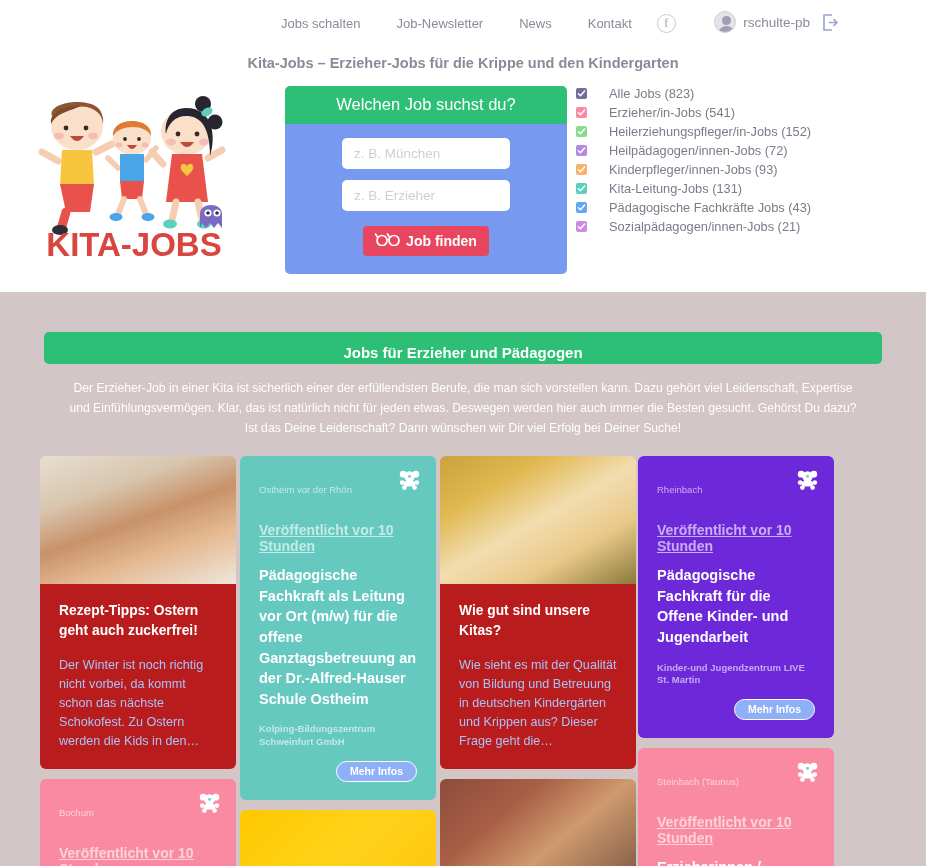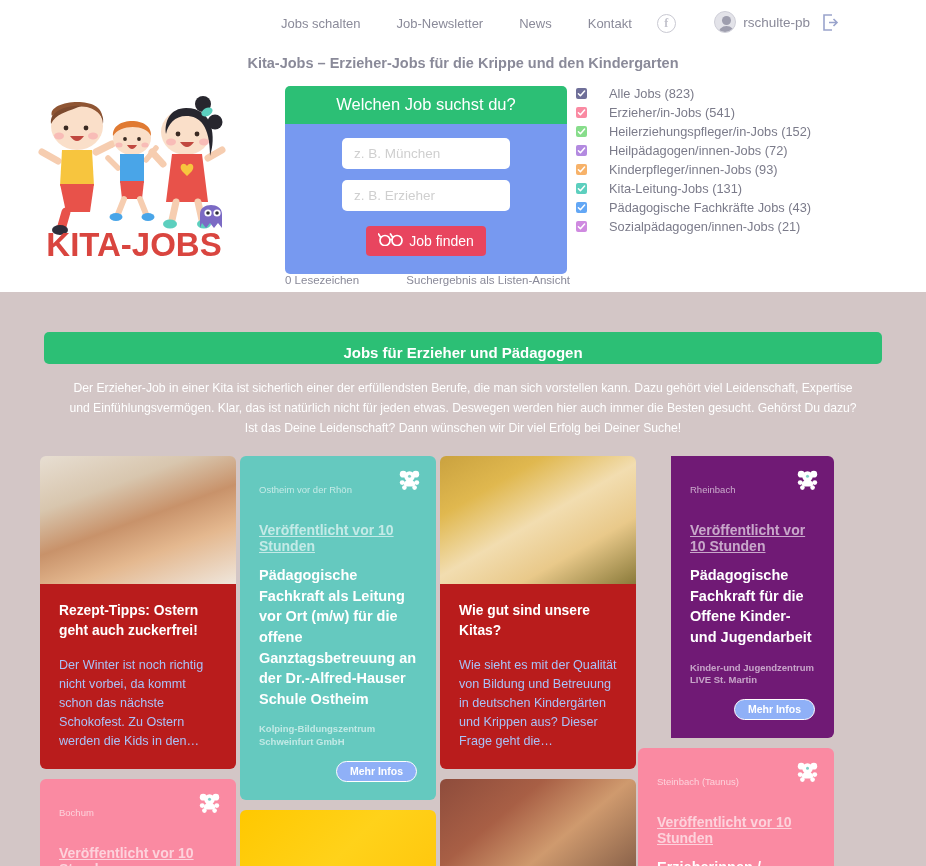--- a/index.html
+++ b/index.html
@@ -87,21 +87,21 @@
     display:flex; flex-direction:column; align-items:center; gap:11px;
   }
   .search-body input{
     width:168px; height:31px; border:none; border-radius:5px;
     background:#fff; padding:0 12px; font-size:13.5px;
     font-family:"Liberation Sans", sans-serif; color:#666;
   }
   .search-body input::placeholder{ color:#cfcfcf; font-size:13.5px; }
   .find-btn{
     margin-top:4px; background:#e8455f; border:none; border-radius:4px;
-    color:#fff; font-size:14px; font-weight:normal; height:30px;
+    color:#fff; font-size:14px; font-weight:bold; height:30px;
     padding:0 12px; display:flex; align-items:center; gap:5px;
     font-family:"Liberation Sans", sans-serif; cursor:pointer;
   }
   .glasses{ display:block; }
 
   .search-sub{
     position:absolute; left:285px; top:274px; width:285px;
     display:flex; justify-content:space-between; font-size:11.5px; color:#8a8a99;
   }
   .search-sub span{ cursor:pointer; }
@@ -156,21 +156,21 @@
   .art-title{
     color:#fff; font-size:13.8px; font-weight:bold; line-height:1.45;
   }
   .art-text{
     margin-top:15px; color:#a9c2f7; font-size:12.6px; line-height:1.5;
   }
 
   
   .job{ padding:28px 19px 18px; position:relative; }
   .job.teal{ background:#65c9bf; }
-  .job.blue{ background:#701a75;margin-left:33px; }
+  .job.blue{ background:#6d28d9; }
   .job.pink{ background:#fa8aa2; }
   .job-loc{ font-size:9.5px; color:rgba(255,255,255,.62); }
   .bear{ position:absolute; right:16px; top:14px; }
   .job-pub{ margin-top:27px; font-size:14px; font-weight:bold; color:rgba(255,255,255,.62);text-decoration:underline; }
   .job-title{
     margin-top:11px; color:#fff; font-size:14.5px; font-weight:bold; line-height:1.42;
   }
   .job-emp{
     margin-top:14px; font-size:9.5px; font-weight:bold;
     color:rgba(255,255,255,.6); line-height:1.35;
@@ -293,24 +293,20 @@
             <circle cx="19" cy="7.5" r="5" fill="none" stroke="#fff" stroke-width="1.7"></circle>
             <path d="M12 6.5 H14" stroke="#fff" stroke-width="1.7"></path>
             <path d="M2.4 4 L0.5 1" stroke="#fff" stroke-width="1.7" stroke-linecap="round"></path>
             <path d="M14.4 4 L12.5 1" stroke="#fff" stroke-width="1.7" stroke-linecap="round"></path>
           </svg>
         </span>
         <span>Job finden</span>
       </button>
     </div>
   </div>
-  <div class="search-sub">
-    <span>0 Lesezeichen</span>
-    <span>Suchergebnis als Listen-Ansicht</span>
-  </div>
 
   <div class="cat-list">
       <div class="cat-row">
         <span class="cb" style="background:#6f6f99">
           <svg width="9" height="9" viewBox="0 0 9 9">
             <path d="M1.4 4.8 L3.4 6.8 L7.6 2.1" fill="none" stroke="#fff" stroke-width="1.5" stroke-linecap="round" stroke-linejoin="round"></path>
           </svg>
         </span>
         <span>Alle Jobs (823)</span>
       </div>

